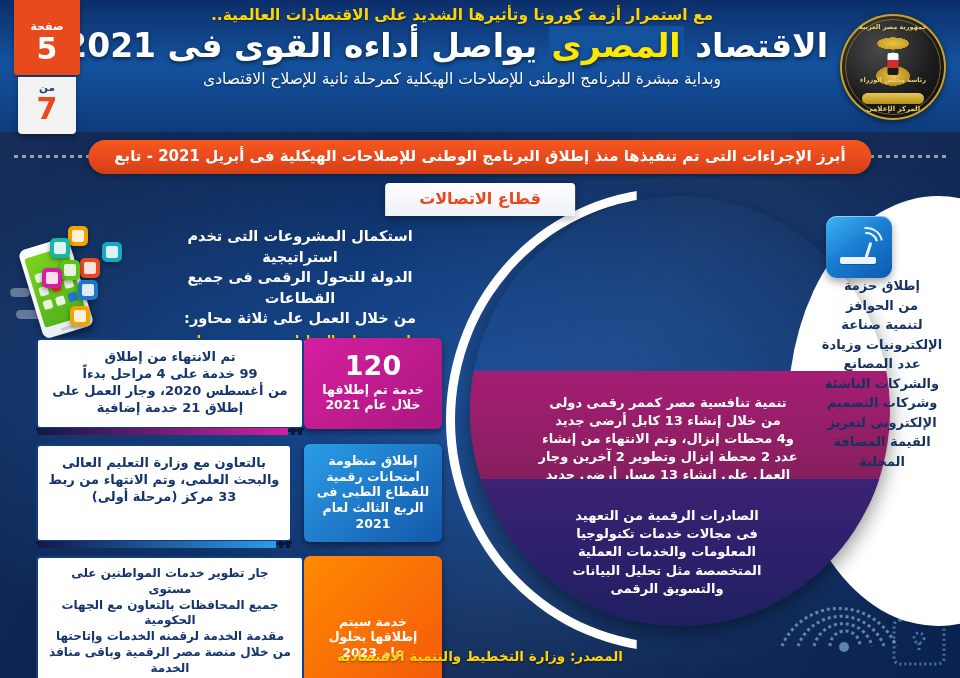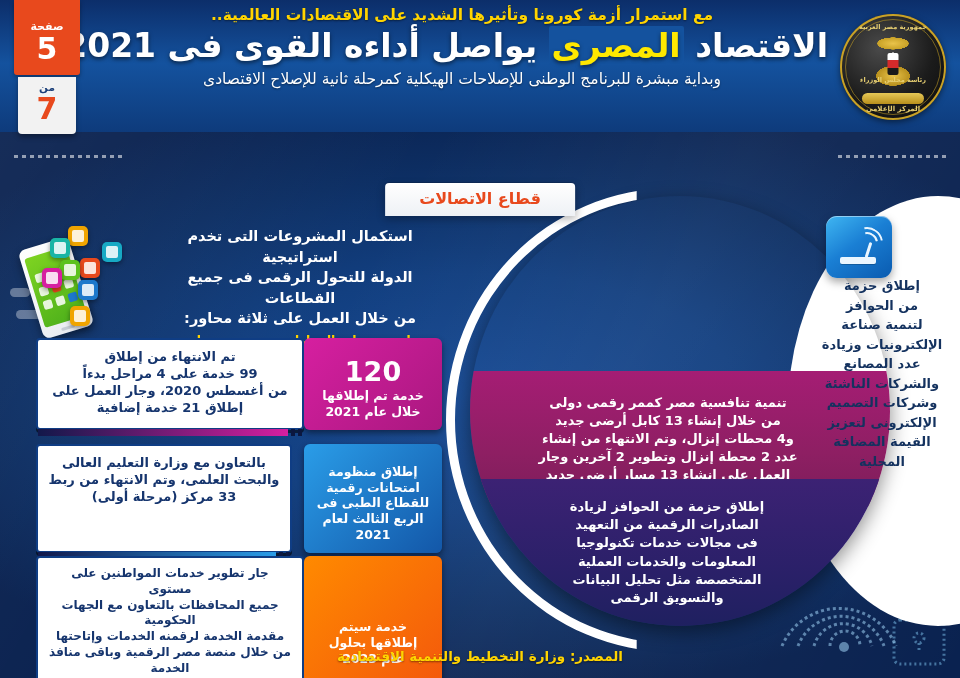--- a/index.html
+++ b/index.html
@@ -166,21 +166,21 @@
   .card{position:absolute;left:36px;width:412px;display:flex;}
   .card-body{
     position:relative;flex:1;background:#ffffff;color:#16356e;
     border:2px solid #0f3d84;border-radius:4px;
     padding:8px 10px 10px;font-size:13px;font-weight:bold;line-height:1.32;
     text-align:center;box-shadow:0 3px 0 rgba(0,0,0,.55);
   }
   .card-body .accent{color:#e8491d;}
   .card-stat{
     width:126px;margin-right:6px;border-radius:6px;color:#fff;text-align:center;
-    padding:20px 6px 11px;box-shadow:0 3px 6px rgba(0,0,0,.45);
+    padding:9px 6px 11px;box-shadow:0 3px 6px rgba(0,0,0,.45);
     display:flex;flex-direction:column;justify-content:center;
   }
   .card-stat .big{font-size:27px;font-weight:bold;line-height:1;margin-bottom:3px;}
   .card-stat .cap{font-size:12.5px;font-weight:bold;line-height:1.25;}
   .stat-magenta{background:linear-gradient(135deg,#d61fa0 0%,#a9187f 100%);}
   .stat-blue{background:linear-gradient(135deg,#2a9de8 0%,#1357a8 100%);margin-left:12px;}
   .stat-orange{background:linear-gradient(135deg,#ff8a00 0%,#f2520d 100%);}
   .card-underbar{
     position:absolute;left:0;bottom:-8px;height:7px;width:100%;
     display:flex;gap:3px;align-items:center;
@@ -298,20 +298,21 @@
       </div>
       <div class="pb-bot">
         <div class="lbl">من</div>
         <div class="num">7</div>
       </div>
     </div>
   </div>
 
   <div class="ribbon-dots" id="dots-r"></div>
   <div class="ribbon-dots" id="dots-l"></div>
+  <div id="ribbon">أبرز الإجراءات التى تم تنفيذها منذ إطلاق البرنامج الوطنى للإصلاحات الهيكلية فى أبريل 2021 - تابع</div>
 
   <div id="sector-tab">قطاع الاتصالات</div>
 
   <div id="phone-art">
     <div class="cloud" style="left:4px;top:64px;"></div>
     <div class="cloud" style="left:10px;top:86px;width:26px;"></div>
     <div class="phone">
       <div class="scr">
         <i style="left:5px;top:18px;"></i>
           <i style="left:18px;top:18px;"></i>
@@ -404,21 +405,20 @@
       <div>
         <div>تنمية تنافسية مصر كممر رقمى دولى</div>
         <div>من خلال إنشاء 13 كابل أرضى جديد</div>
         <div>و4 محطات إنزال، وتم الانتهاء من إنشاء</div>
         <div>عدد 2 محطة إنزال وتطوير 2 آخرين وجار</div>
         <div>العمل على إنشاء 13 مسار أرضى جديد</div>
       </div>
     </div>
     <div class="seg" id="seg3" style="font-size:13px;padding:0 56px 0 30px;">
       <div>
-        <div>إطلاق حزمة من الحوافز لزيادة</div>
         <div>الصادرات الرقمية من التعهيد</div>
         <div>فى مجالات خدمات تكنولوجيا</div>
         <div>المعلومات والخدمات العملية</div>
         <div>المتخصصة مثل تحليل البيانات</div>
         <div>والتسويق الرقمى</div>
       </div>
     </div>
   </div>
   <div id="crescent"></div>
 

